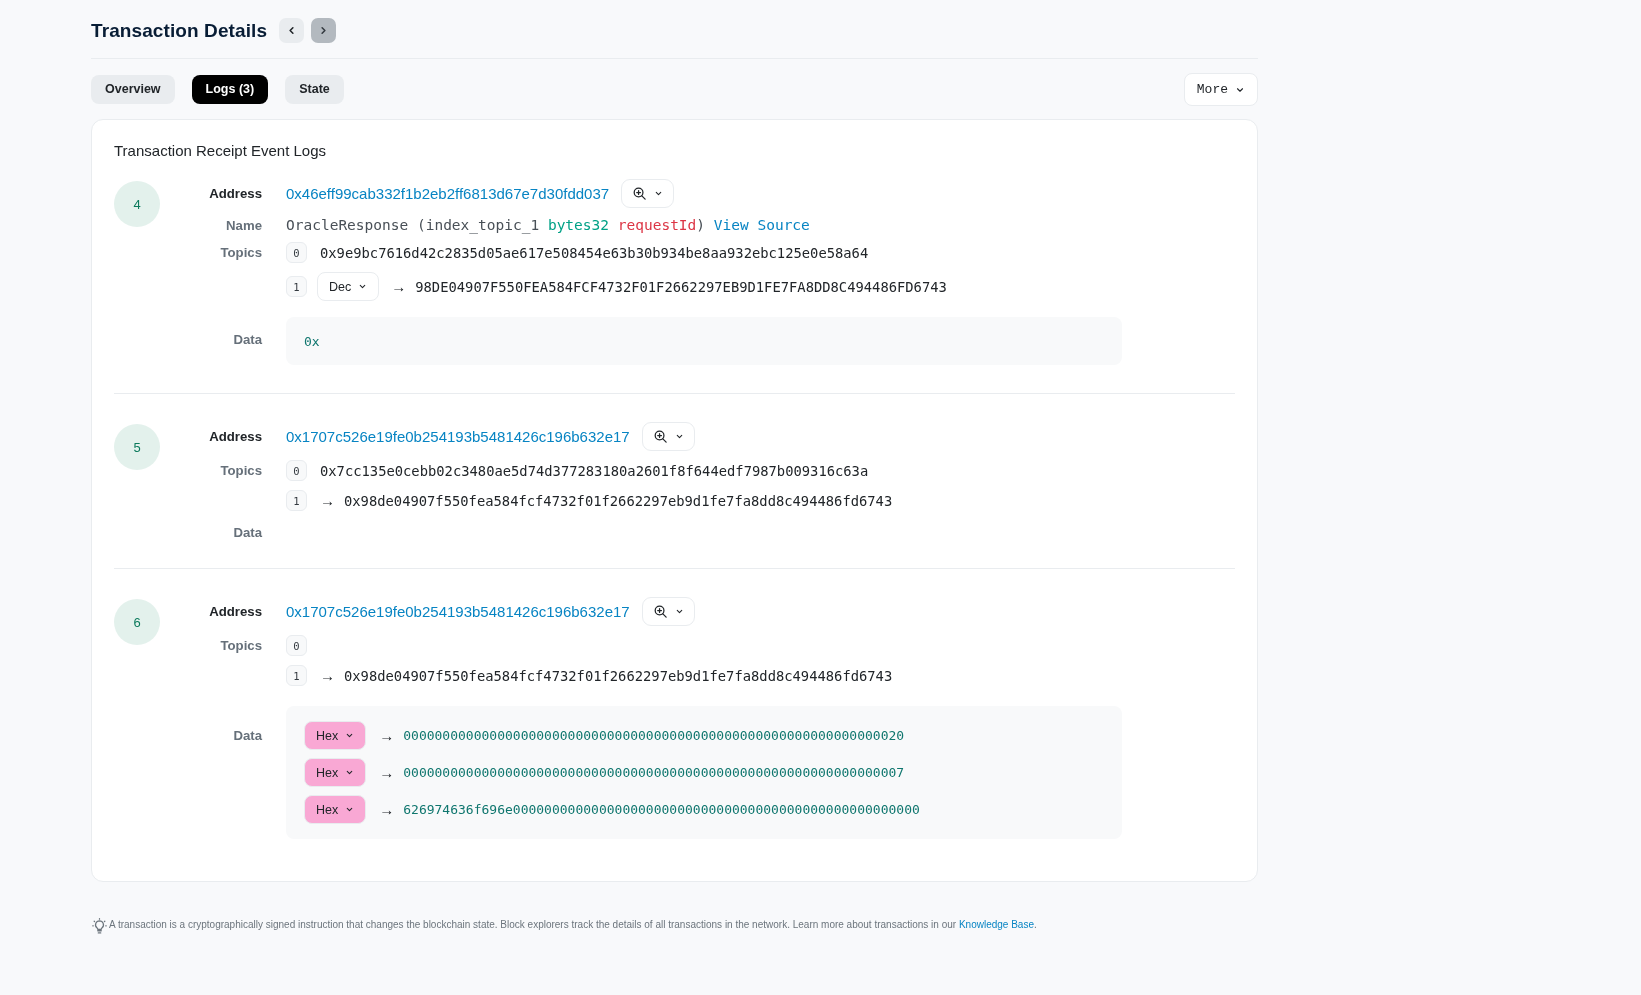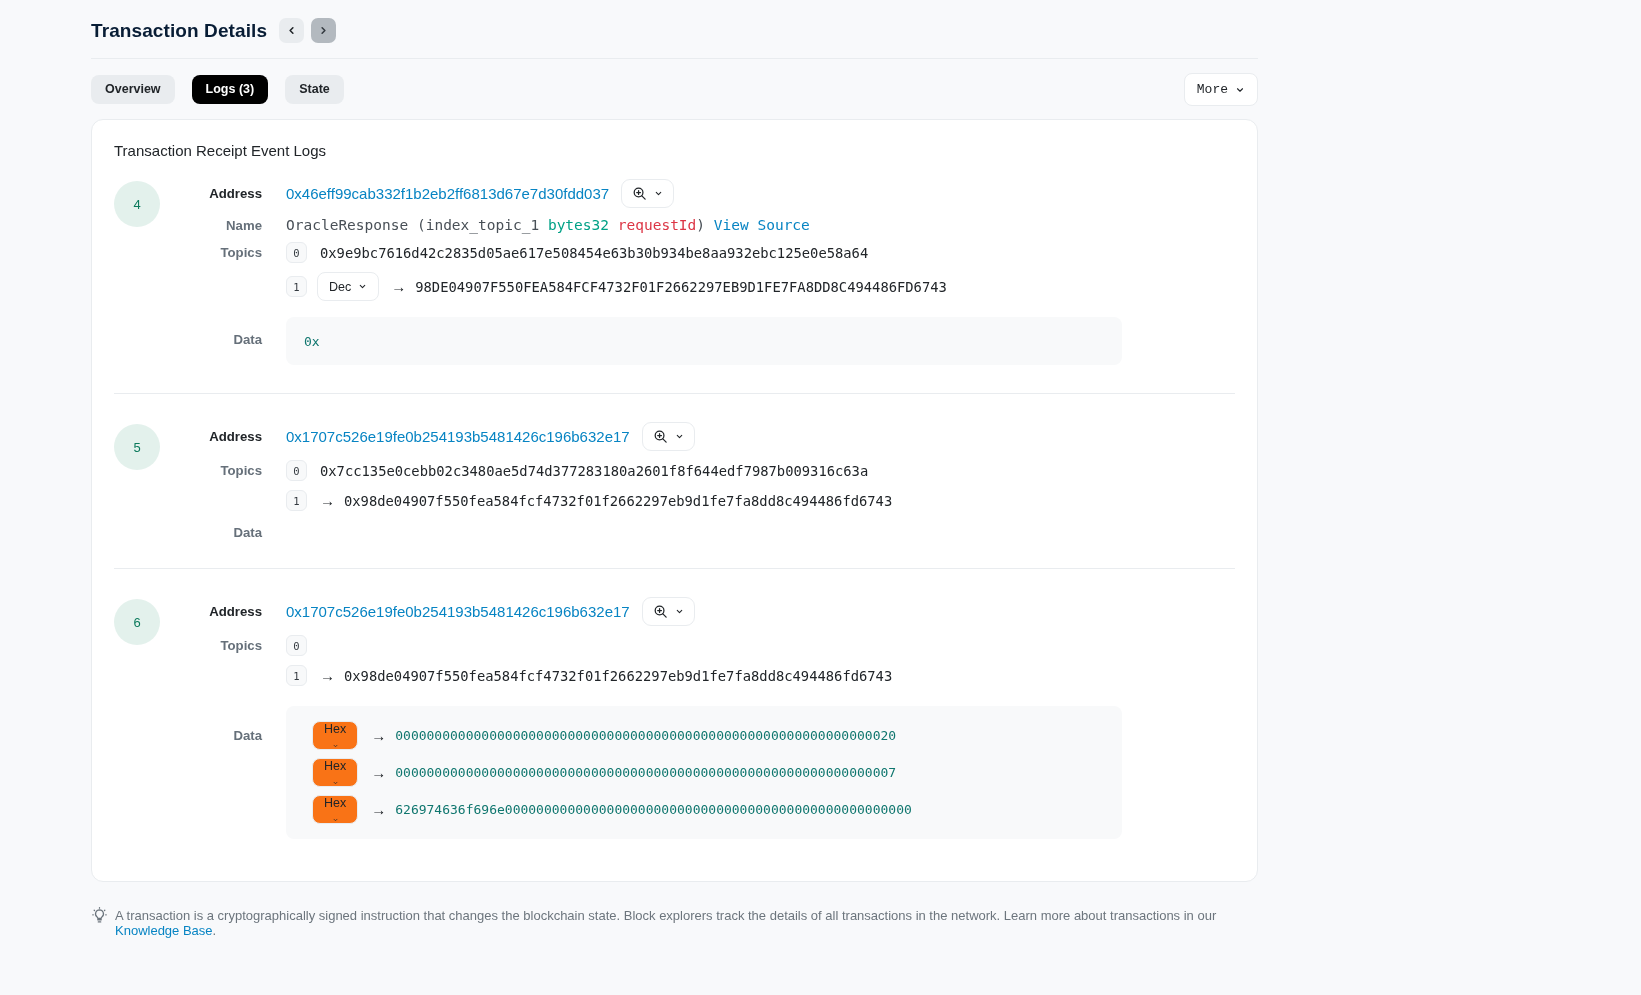--- a/index.html
+++ b/index.html
@@ -97,28 +97,28 @@
   .sel-btn svg { width: 9px; height: 9px; }
   .arrow-glyph { margin: 0 9px 0 12px; font-size: 15px; color: #212529; font-weight: 700; }
 
   .row-data { align-items: flex-start; }
   .data-box {
     background: #f8f9fa; border-radius: 8px;
     padding: 15px 18px; margin-right: 113px; flex: 1;
   }
   .data-box .data-line { display: flex; align-items: center; }
   .data-box .data-line + .data-line { margin-top: 8px; }
-  .data-box .data-line .sel-btn { margin-left: 8px; background: #f97316; flex-direction: column; }
+  .data-box .data-line .sel-btn { margin-left: 0; background: #f9a8d4; }
   .data-box .data-line .arrow-glyph { margin-left: 13px; }
   .data-text { font-size: 13px; color: #0f766e; }
 
   .log-divider { border: none; border-top: 1px solid #e9ecef; margin: 28px 0 28px 0; }
 
   
-  .footer-note { display: flex; align-items: flex-start; gap: 7px; margin-top: 26px; color: #6c757d; font-size: 13px; padding-bottom: 30px; }
+  .footer-note { display: flex; align-items: flex-start; gap: 1px; margin-top: 37px; color: #6c757d; font-size: 10px; padding-bottom: 30px; }
   .footer-note svg { width: 17px; height: 17px; flex: 0 0 17px; margin-top: -1px; color: #6c757d; }
   .footer-note a { color: #0784c3; text-decoration: none; }
 </style>
 </head>
 <body>
 
 <div class="container">
 
   <div class="page-header">
     <h1 class="page-title">Transaction Details</h1>

